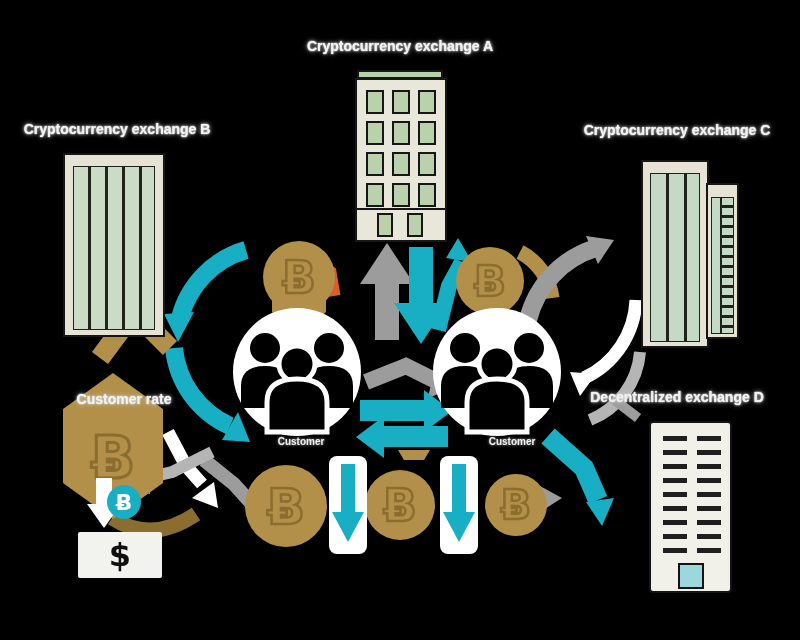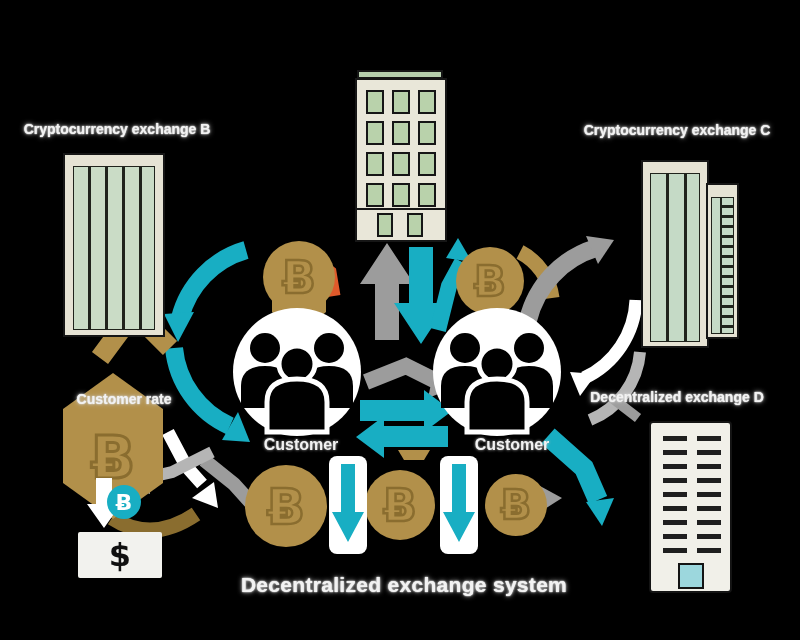--- a/index.html
+++ b/index.html
@@ -4,21 +4,21 @@
 <style>
   html,body{margin:0;padding:0;background:#000;}
   .stage{position:relative;width:800px;height:640px;background:#000;overflow:hidden;
          font-family:"Liberation Sans","DejaVu Sans",sans-serif;}
   .abs{position:absolute;}
   
   .lbl{position:absolute;transform:translateX(-50%);white-space:nowrap;
        font-weight:bold;font-size:14px;color:#f2f2f2;
        text-shadow:0 0 5px #cfcfcf,0 0 2px #dcdcdc,0 0 1px #e8e8e8;}
   .lbl.title{font-size:21px;letter-spacing:.3px;}
-  .lbl.customer{font-size:16px;text-shadow:0 0 3px #bfbfbf;}
+  .lbl.customer{font-size:10px;text-shadow:0 0 3px #bfbfbf;}
   
   .bldg{position:absolute;box-sizing:border-box;}
   .bldgA{left:355px;top:70px;width:92px;height:172px;}
   .bldgA .roof{position:absolute;left:2px;top:0;width:86px;height:9px;background:#b7cfad;border:2px solid #161616;box-sizing:border-box;}
   .bldgA .wall{position:absolute;left:0;top:8px;width:92px;height:164px;background:#e9e7d9;border:2px solid #161616;box-sizing:border-box;}
   .bldgA .wins{position:absolute;left:9px;top:10px;display:grid;grid-template-columns:repeat(3,18px);grid-auto-rows:24px;column-gap:8px;row-gap:7px;}
   .bldgA .win{background:#b9d2ab;border:2px solid #161616;box-sizing:border-box;}
   .bldgA .base{position:absolute;left:0;bottom:0;width:100%;height:30px;border-top:2px solid #161616;}
   .bldgA .door{position:absolute;bottom:3px;width:16px;height:24px;background:#b9d2ab;border:2px solid #161616;box-sizing:border-box;}
   .bldgB{left:63px;top:153px;width:102px;height:184px;background:#e6e3d4;border:2px solid #161616;}
@@ -195,21 +195,21 @@
         <circle cx="70" cy="56" r="18"></circle>
         <path d="M40 124 V94 q0 -23 30 -23 q30 0 30 23 v30 z"></path>
       </g>
     </g>
   </svg>
 
   <div class="abs dollarbox">
     <span>$</span>
   </div>
 
+  <div class="lbl" style="left:400px;top:38px">Cryptocurrency exchange A</div>
   <div class="lbl" style="left:677px;top:122px">Cryptocurrency exchange C</div>
   <div class="lbl" style="left:117px;top:121px">Cryptocurrency exchange B</div>
   <div class="lbl" style="left:677px;top:389px">Decentralized exchange D</div>
   <div class="lbl" style="left:124px;top:391px">Customer rate</div>
   <div class="lbl customer" style="left:301px;top:436px">Customer</div>
   <div class="lbl customer" style="left:512px;top:436px">Customer</div>
-  <div class="lbl title" style="left:404px;top:573px">Decentralized exchange system</div>
 
 </div>
 
 </body></html>

